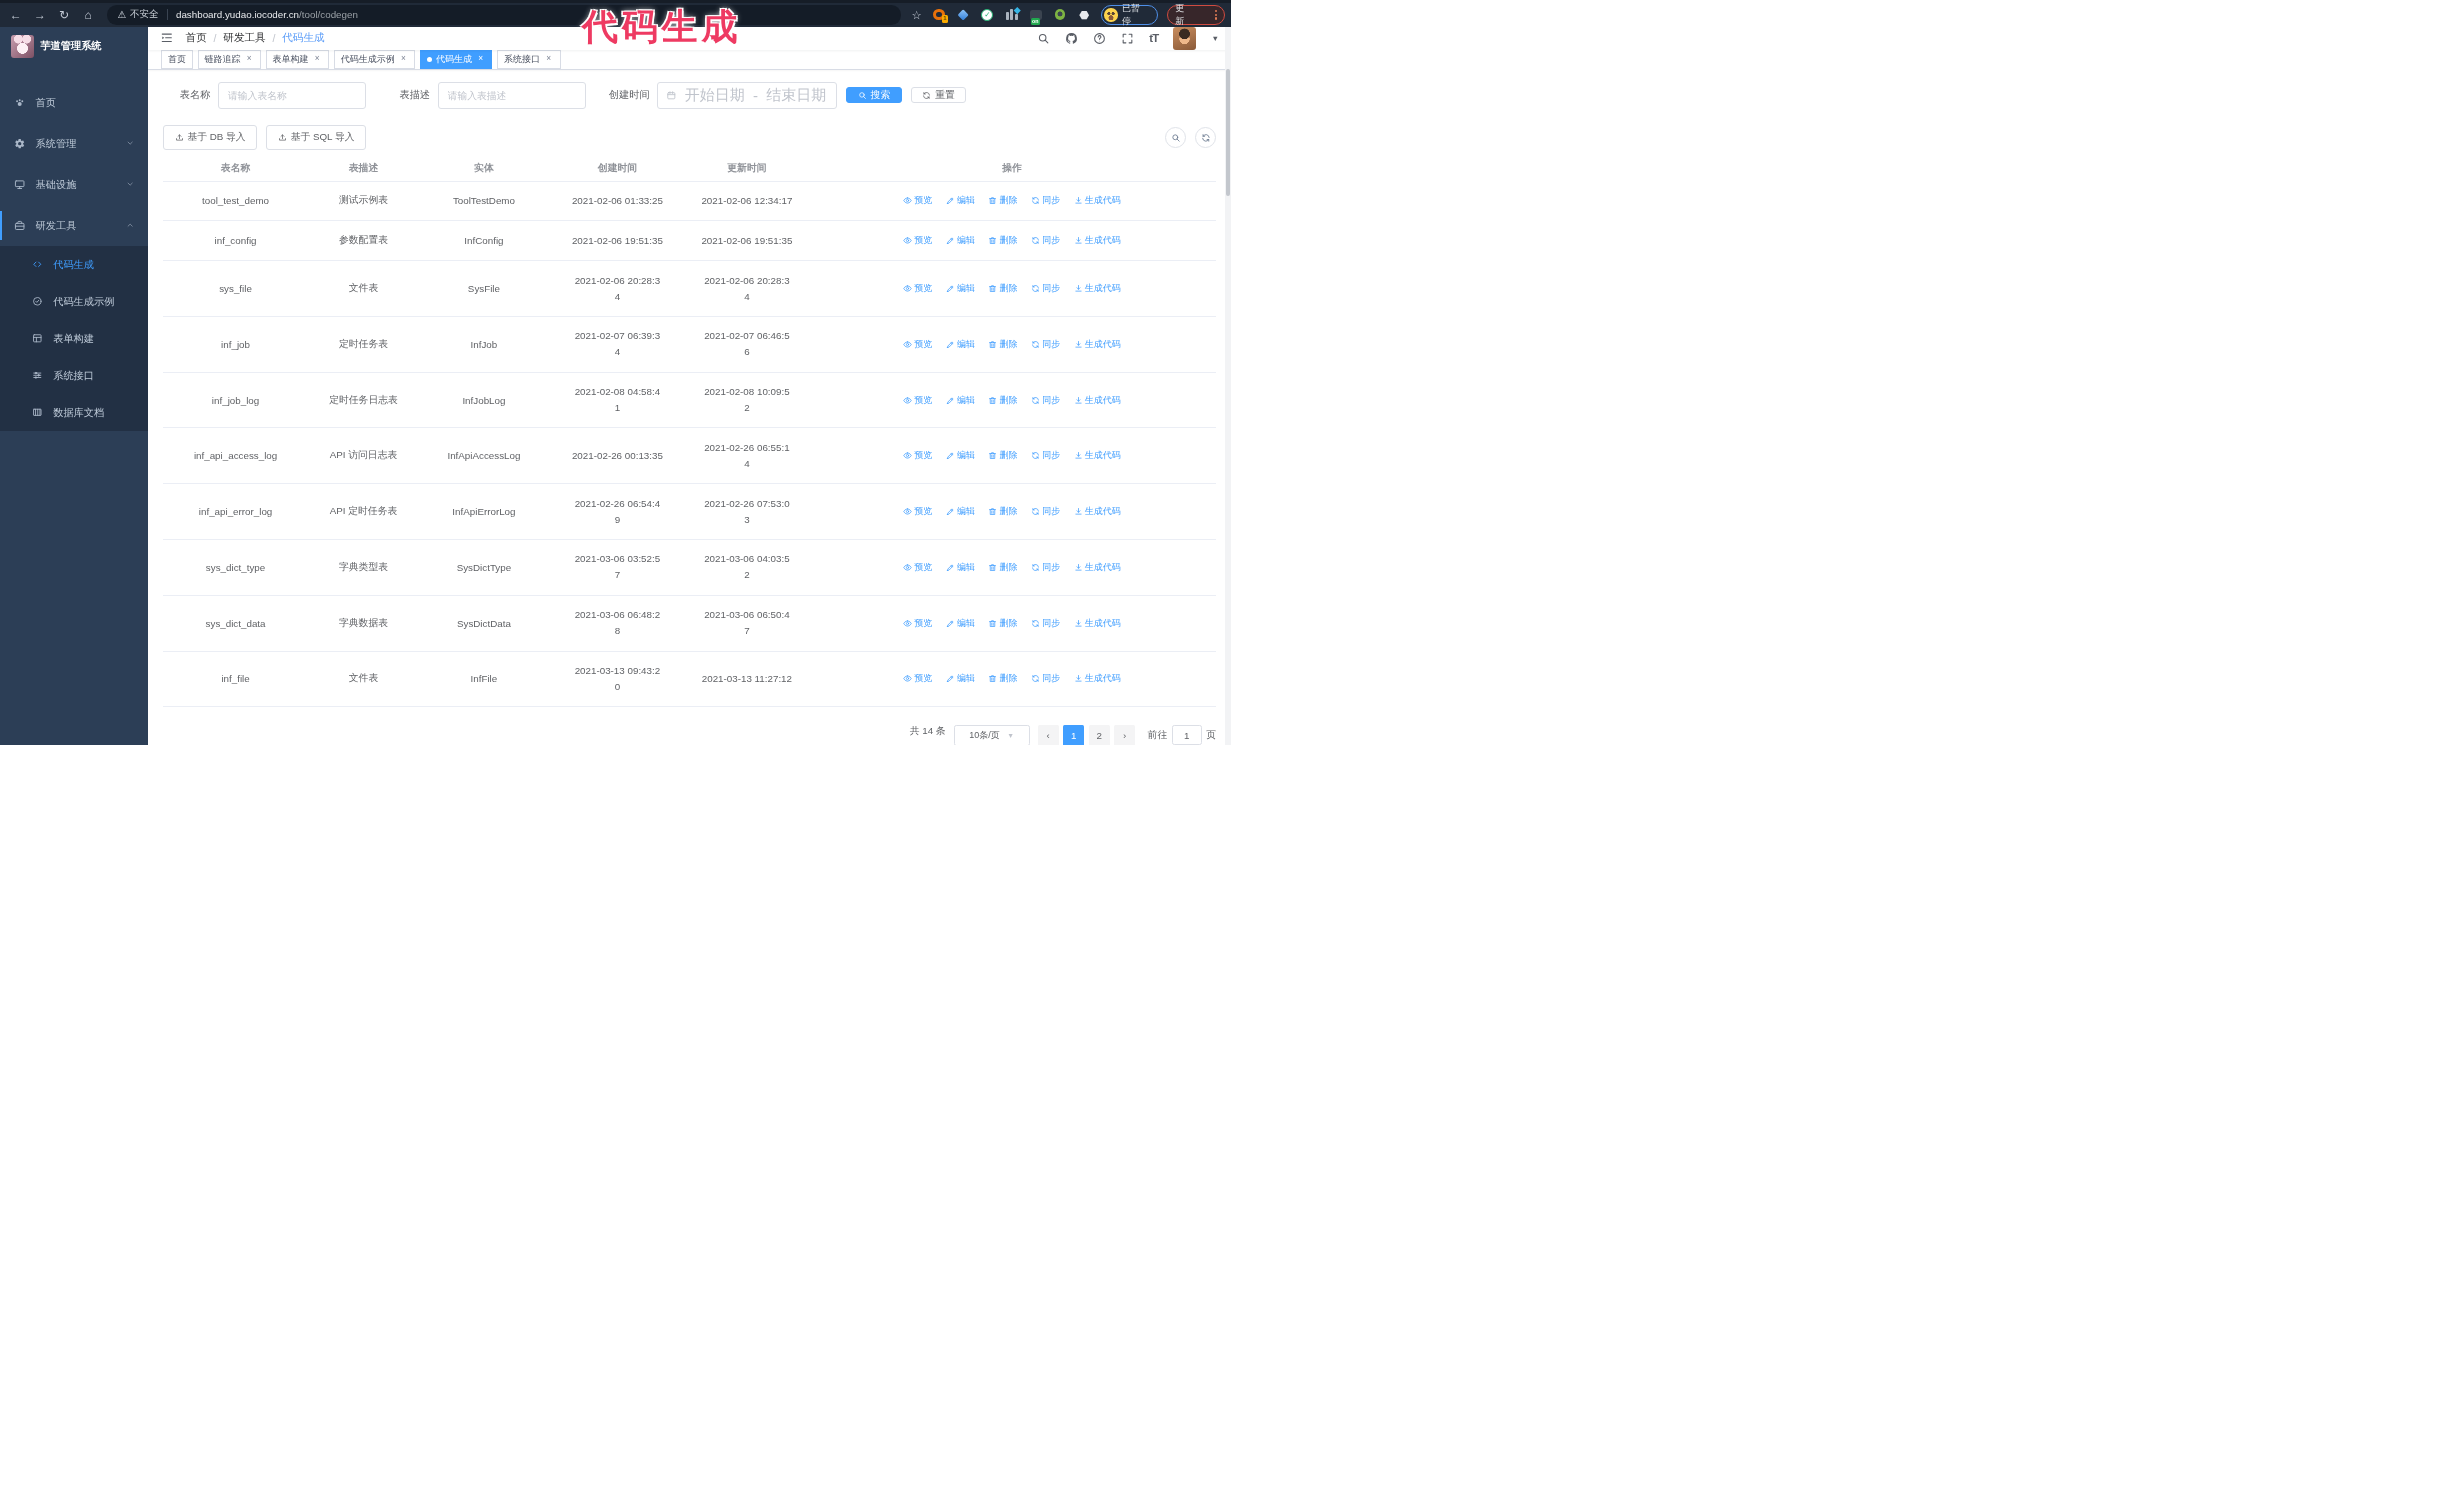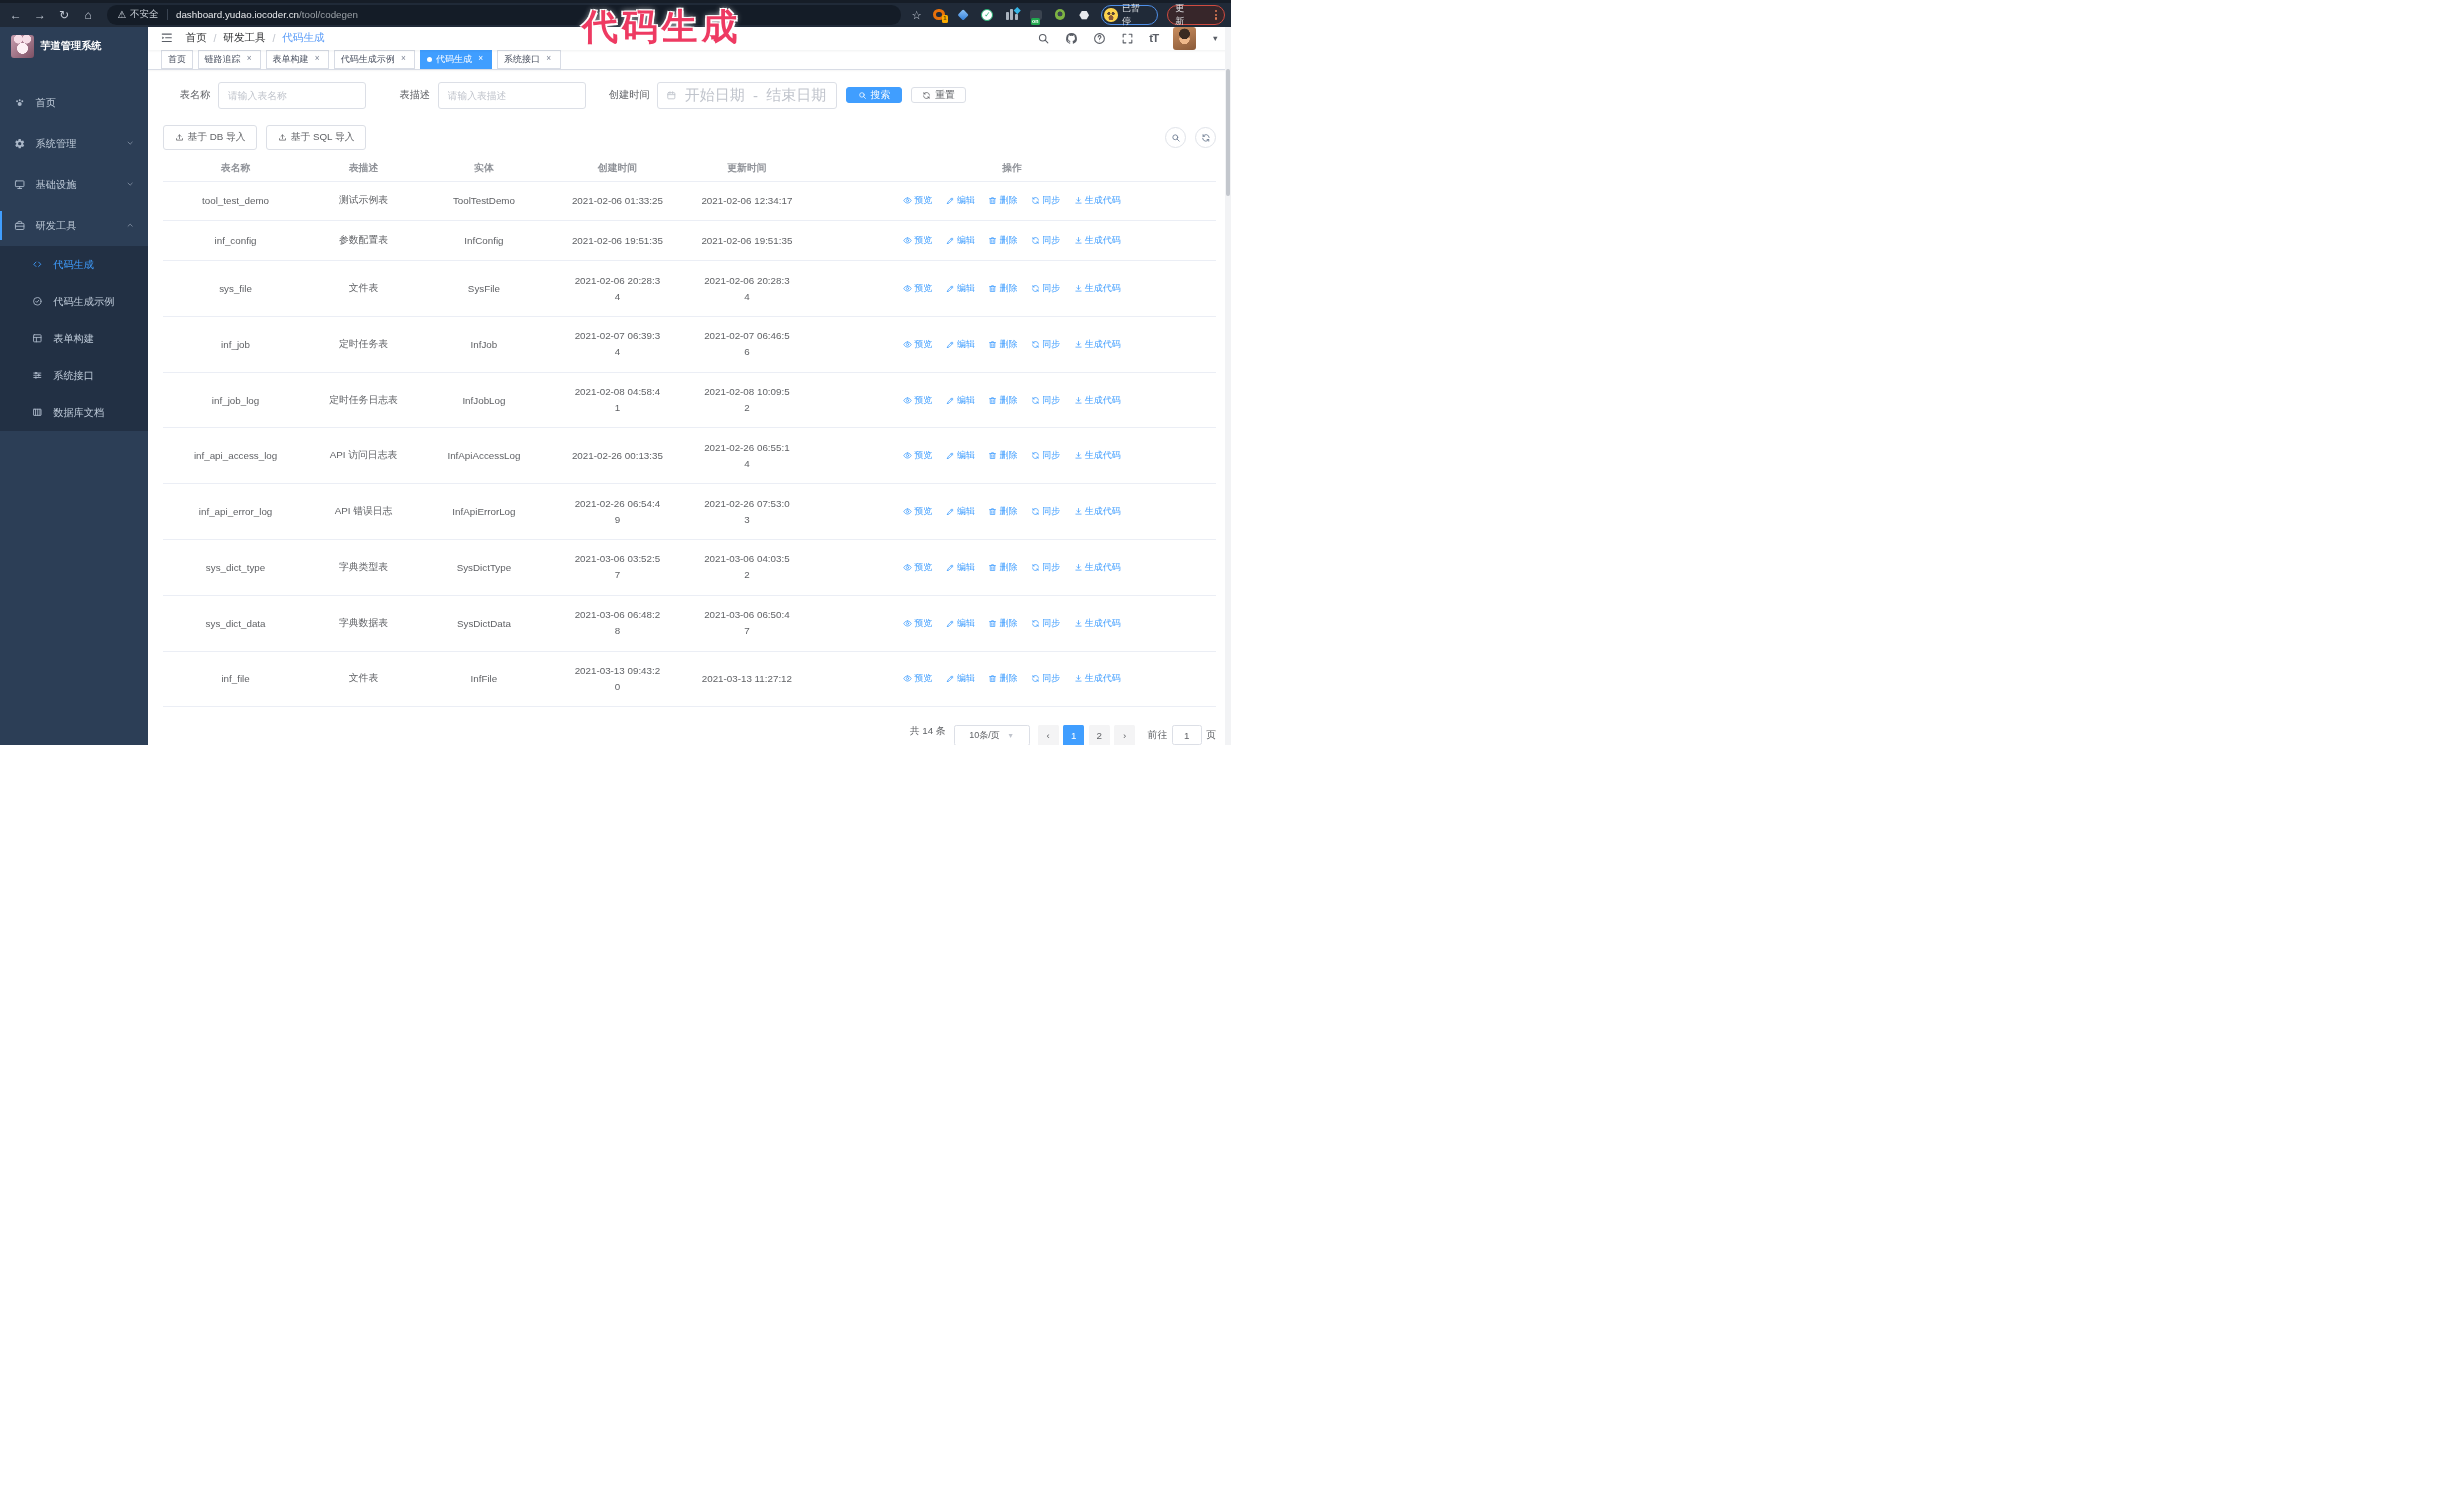--- a/index.html
+++ b/index.html
@@ -703,21 +703,21 @@
                     <path d="M12 4v10M8 10l4 4 4-4"></path>
                     <path d="M5 19h14"></path>
                   </svg>
                   <span>生成代码</span>
                 </a>
           </td>
         </tr>
 
         <tr>
           <td>inf_api_error_log</td>
-          <td>API 错误日志</td>
+          <td>API 定时任务表</td>
           <td>InfApiErrorLog</td>
           <td class="date">2021-02-26 06:54:4
 9</td>
           <td class="date">2021-02-26 07:53:0
 3</td>
           <td class="ops">
             <a class="op">
                   <svg class="i" viewBox="0 0 24 24">
                     <path d="M12 5C5.5 5 2 12 2 12s3.5 7 10 7 10-7 10-7-3.5-7-10-7z"></path>
                     <circle cx="12" cy="12" r="3"></circle>

